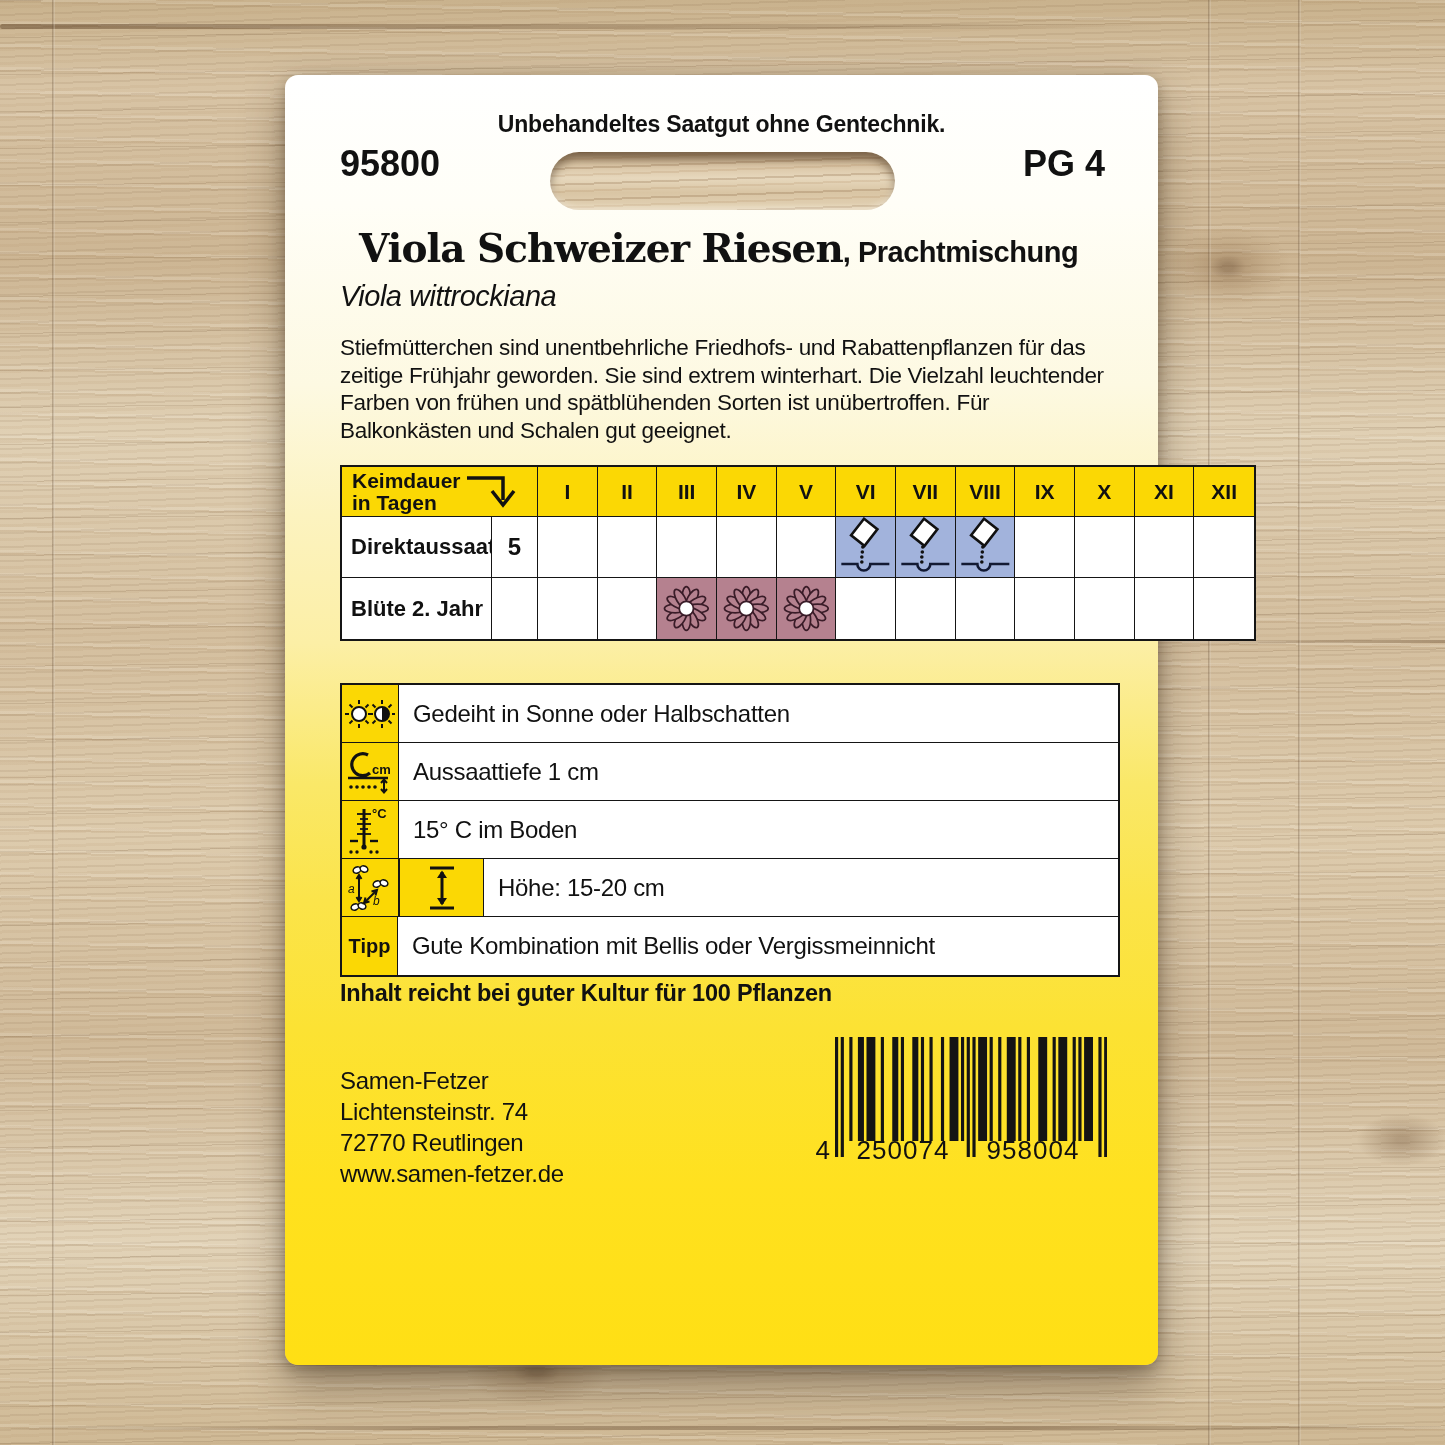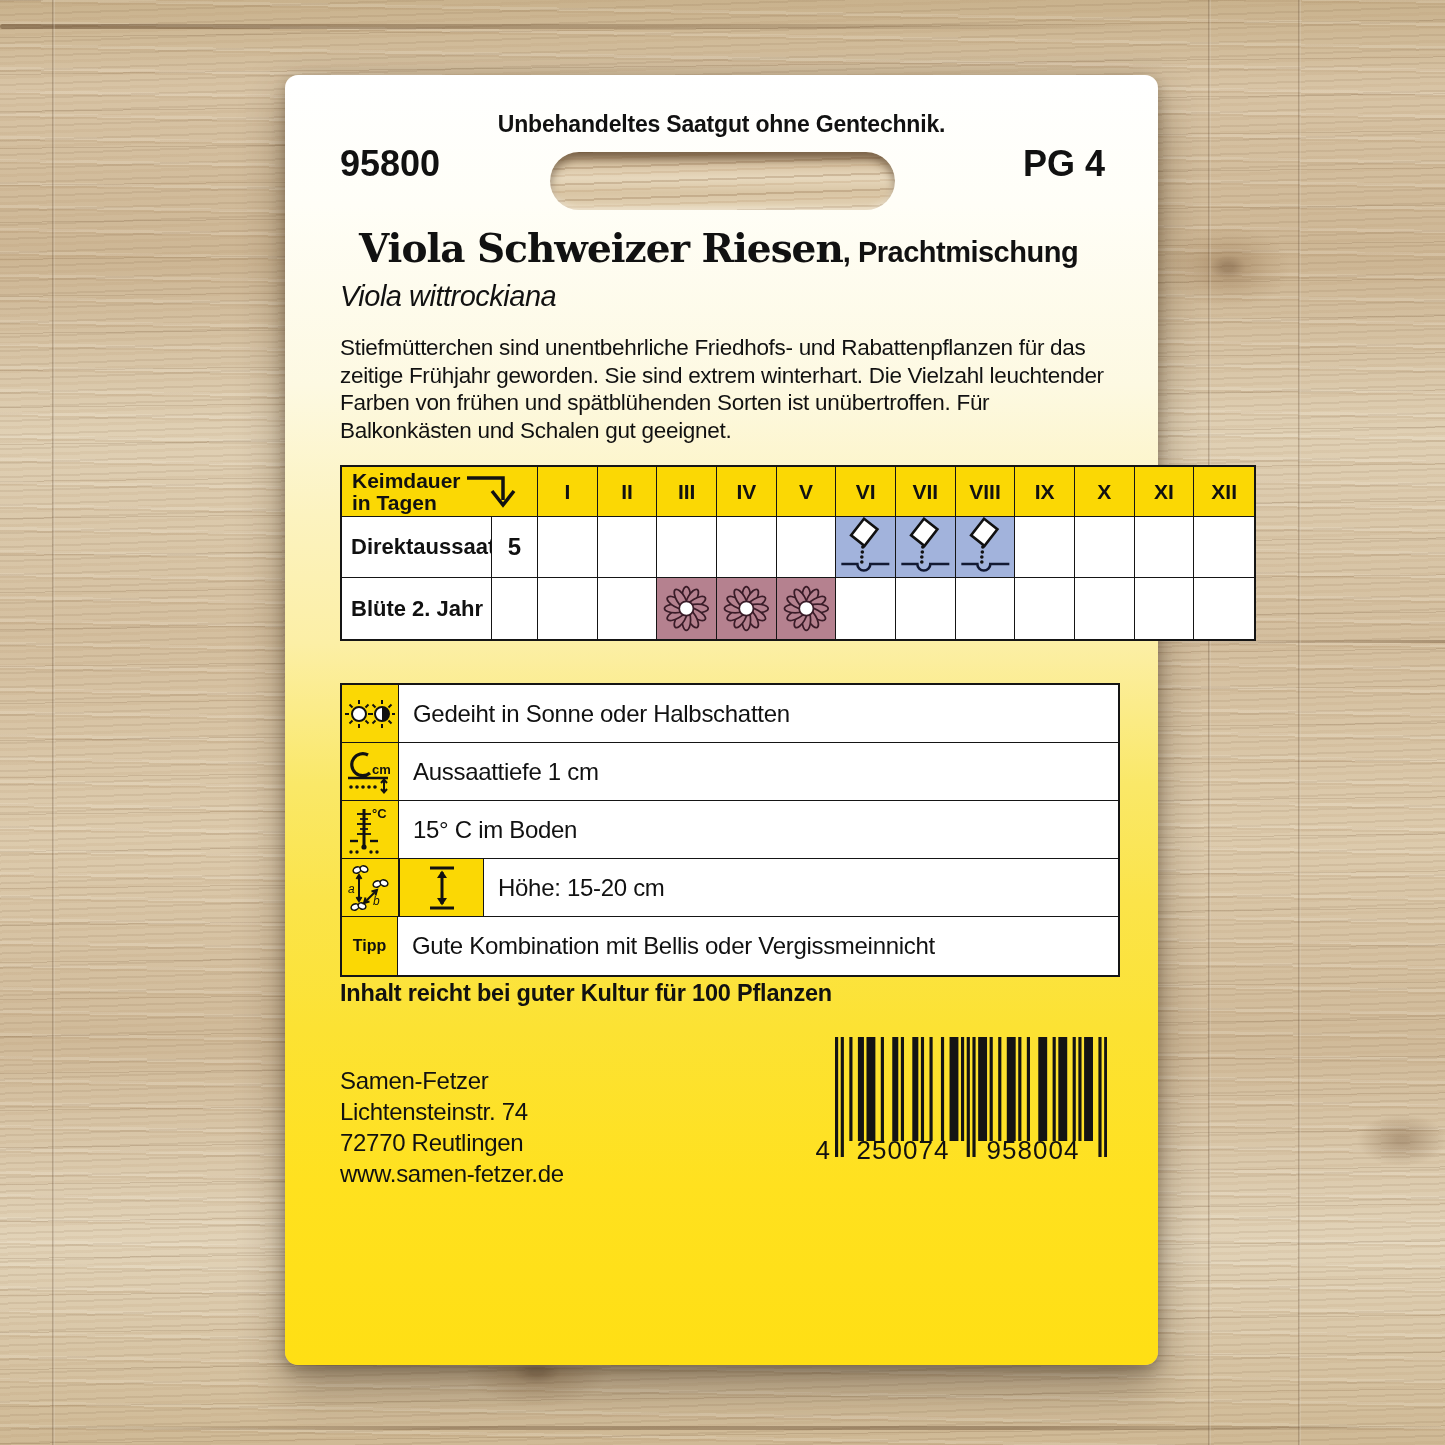--- a/index.html
+++ b/index.html
@@ -64,21 +64,21 @@
   .cal-cell svg{position:absolute;left:0;top:0;width:100%;height:100%;}
 
   
   .info{position:absolute;left:55px;top:608px;width:780px;border:2px solid #151515;background:#fff;}
   .irow{display:flex;height:58px;border-bottom:1px solid #151515;}
   .irow:last-child{border-bottom:none;}
   .icell{width:56px;flex:none;background:#fbd804;border-right:1.5px solid #151515;display:flex;align-items:center;justify-content:center;}
   .tcell{flex:1;display:flex;align-items:center;padding-left:14px;font-size:24px;letter-spacing:-0.3px;background:#fff;}
   .t-spacing{flex:none;width:322px;}
   .icell-mid{width:83px;flex:none;background:#fbd804;border-left:1.5px solid #151515;border-right:1.5px solid #151515;display:flex;align-items:center;justify-content:center;}
-  .tipp{font-size:16px;font-weight:700;}
+  .tipp{font-size:20px;font-weight:700;}
 
   .yield{position:absolute;left:55px;top:905px;font-size:23.5px;font-weight:700;letter-spacing:-0.2px;}
   .address{position:absolute;left:55px;top:990px;font-size:24px;line-height:31px;letter-spacing:-0.3px;}
 
   
   .barcode{position:absolute;left:528px;top:962px;width:300px;height:130px;}
   .barcode svg{position:absolute;left:22px;top:0;}
   .bc-digit{position:absolute;top:98px;font-size:26px;letter-spacing:1px;}
   .bc-d0{left:0;width:18px;text-align:right;}
   .bc-d1{left:34px;width:112px;text-align:center;}

